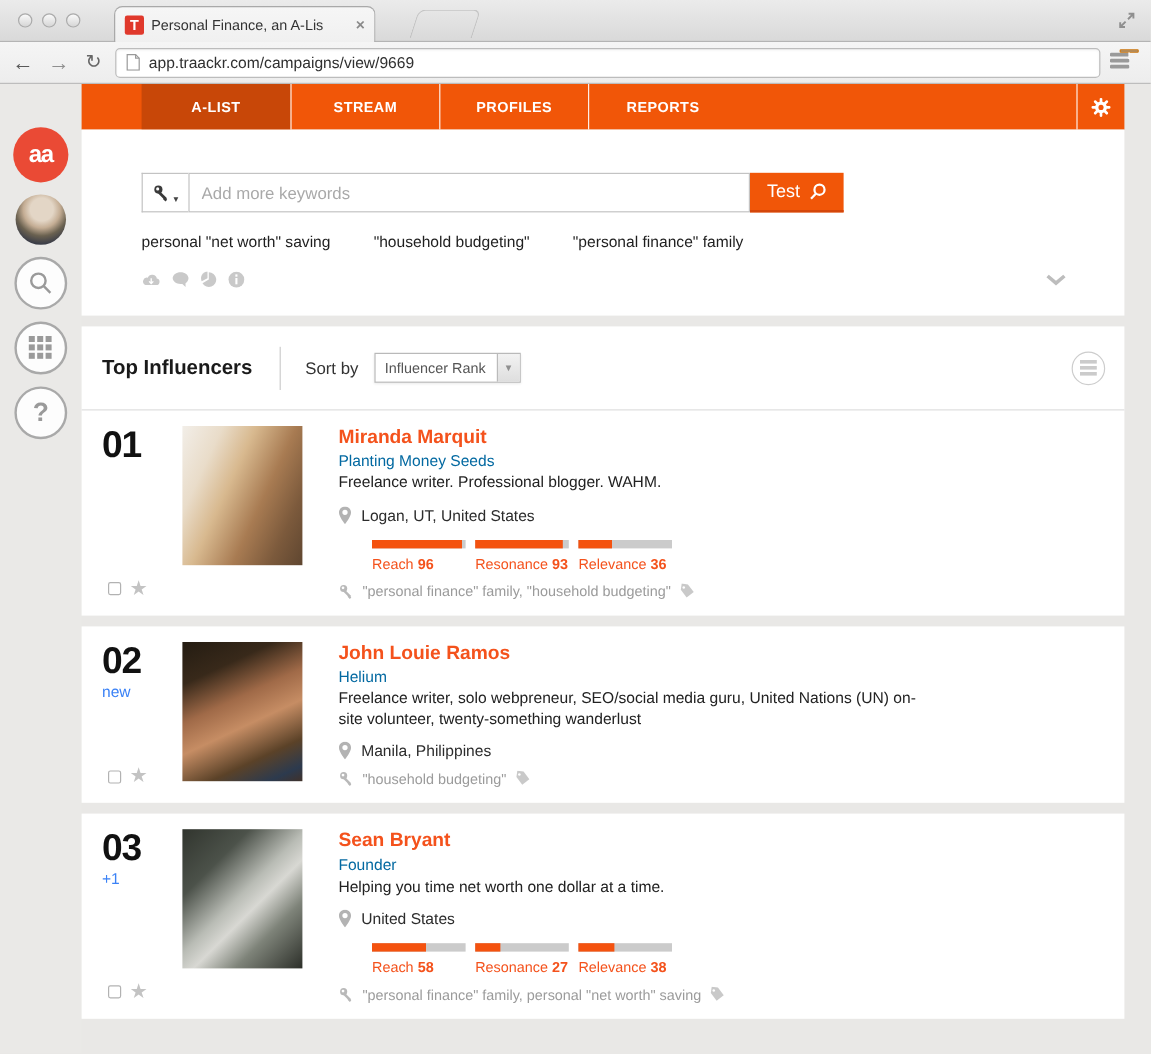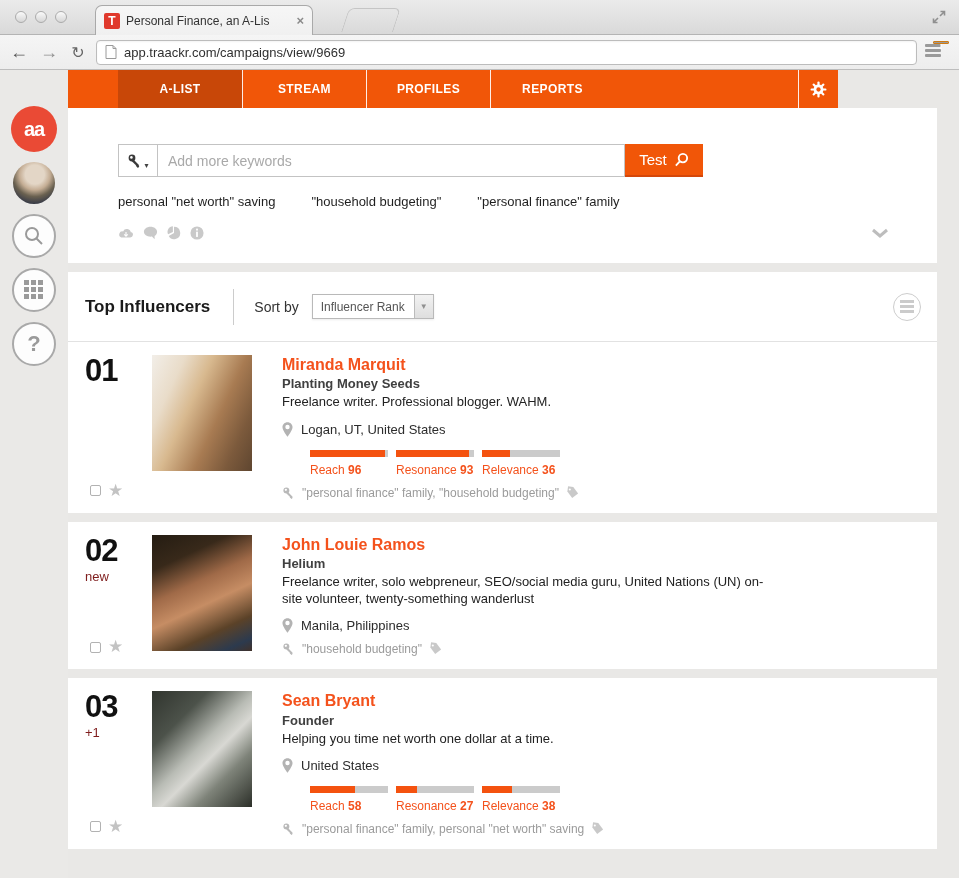--- a/index.html
+++ b/index.html
@@ -35,21 +35,21 @@
   .s-avatar { width:42px; height:42px; border-radius:50%; border:none;
     background:radial-gradient(circle at 52% 30%, #e3d6c6 0 26%, #c4ad94 42%, #6a6150 60%, #3c3e48 78%, #2e3038); }
   .grid-ic { width:20px; height:20px; display:grid; grid-template-columns:repeat(3,5px); grid-template-rows:repeat(3,5px); gap:2px; }
   .grid-ic i { background:#9a9a9a; display:block; }
   .q-ic { color:#9a9a9a; font-size:22px; font-weight:bold; }
 
   .content { width:891px; flex:none; }
   .main-col { width:869px; }
 
   
-  .navbar { height:38px; background:#f15608; display:flex; width:770px; }
+  .navbar { height:38px; background:#f15608; display:flex; width:869px; }
   .nav-spacer { width:50px; }
   .nav-tab { width:124px; color:#fff; font-size:12px; font-weight:bold; letter-spacing:.4px; text-align:center; line-height:38px; border-left:1px solid rgba(255,255,255,.9); }
   .nav-tab:first-child { border-left:none; }
   .nav-tab.active { background:#c84708; }
   .nav-fill { flex:1; }
   .nav-gear { width:40px; border-left:1px solid rgba(255,255,255,.9); display:flex; align-items:center; justify-content:center; }
 
   
   .search-section { background:#fff; height:155px; position:relative; padding:36px 0 0 50px; }
   .search-row { display:flex; align-items:stretch; height:33px; }
@@ -73,32 +73,32 @@
   .lh-select-val { flex:1; font-size:12px; color:#555; padding-left:8px; white-space:nowrap; }
   .lh-select-btn { width:19px; height:100%; background:linear-gradient(#f2f2f2,#dedede); border-left:1px solid #bbb; font-size:8px; color:#909090; display:flex; align-items:center; justify-content:center; }
   .lh-list-ic { position:absolute; right:16px; width:28px; height:28px; border:1px solid #cdcdcd; border-radius:50%; display:flex; flex-direction:column; justify-content:center; align-items:center; gap:2px; }
   .lh-list-ic i { width:14px; height:3px; background:#cbcbcb; display:block; }
 
   
   .row { background:#fff; margin-top:9px; display:flex; padding:13px 20px 13px 17px; }
   .row:first-of-type { margin-top:0; }
   .rank-col { width:67px; flex:none; display:flex; flex-direction:column; }
   .rank-num { font-size:31px; font-weight:bold; color:#111; letter-spacing:-1px; line-height:1; }
-  .rank-note { font-size:13px; color:#7f1d1d; margin-top:3px; }
+  .rank-note { font-size:13px; color:#3b82f6; margin-top:3px; }
   .rank-col .spacer { flex:1; }
   .row-controls { display:flex; align-items:center; gap:7px; padding-left:5px; padding-bottom:2px; }
   .cbx { width:11px; height:11px; border:1px solid #b2b2b2; border-radius:2px; background:#fff; }
   .star { color:#c3c3c3; font-size:17px; line-height:14px; }
   .photo { width:100px; height:116px; flex:none; margin-right:30px; background:#ddd; }
   .photo-miranda { background:linear-gradient(115deg,#f2eee8 0%,#e9dcc9 22%,#d8b98f 40%,#a87b52 62%,#7c5a3c 82%,#5f4630 100%); }
   .photo-john { background:linear-gradient(155deg,#241c12 0%,#38291a 22%,#a06a48 42%,#c68d64 58%,#5b4228 78%,#2c3a4e 92%,#40312a 100%); }
   .photo-sean { background:linear-gradient(135deg,#31352e 0%,#4c524a 26%,#b9bcb5 48%,#d8d8d3 58%,#7e8379 74%,#2c2f29 100%); }
   .info { flex:1; min-width:0; padding-top:1px; }
   .inf-name { font-size:16px; font-weight:bold; color:#f4521c; line-height:1.15; }
-  .inf-org { font-size:13px; font-weight:bold; color:#404040; margin-top:2px; }
+  .inf-org { font-size:13px; font-weight:normal; color:#0369a1; margin-top:2px; }
   .inf-bio { font-size:13px; color:#222; margin-top:2px; max-width:498px; line-height:1.32; }
   .loc-row { display:flex; align-items:center; gap:8px; margin-top:11px; }
   .loc-text { font-size:13px; color:#2c2c2c; }
   .metrics { display:flex; gap:8px; margin-top:13px;margin-left:28px; }
   .metric { width:78px; flex:none; }
   .bar { width:78px; height:7px; background:#cbcbcb; }
   .bar-fill { height:7px; background:#f4520f; }
   .m-label { margin-top:6px; font-size:12px; color:#f4521c; white-space:nowrap; }
   .m-label b { font-weight:bold; }
   .tags-row { display:flex; align-items:center; gap:6px; margin-top:9px; }

